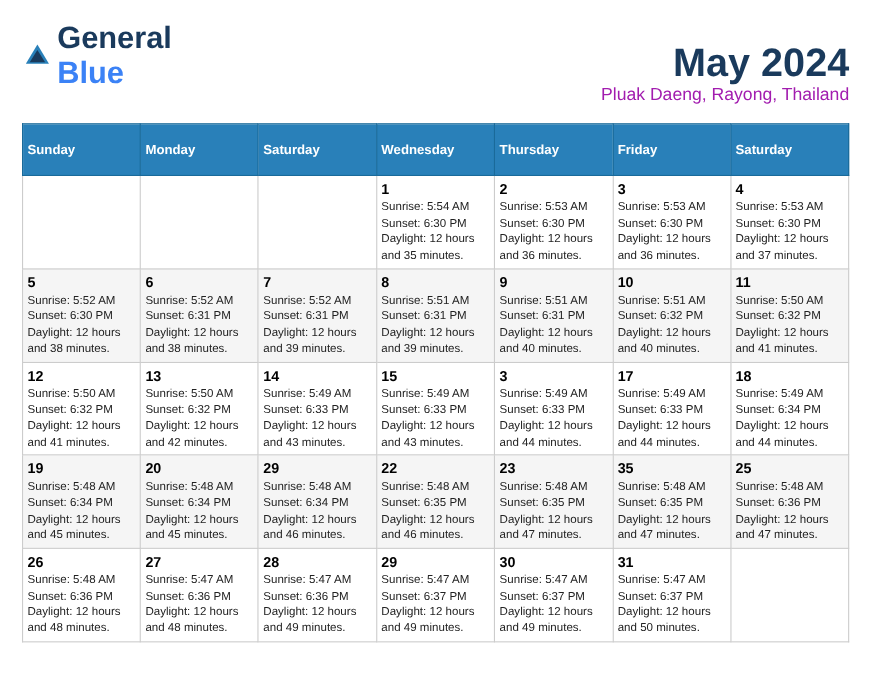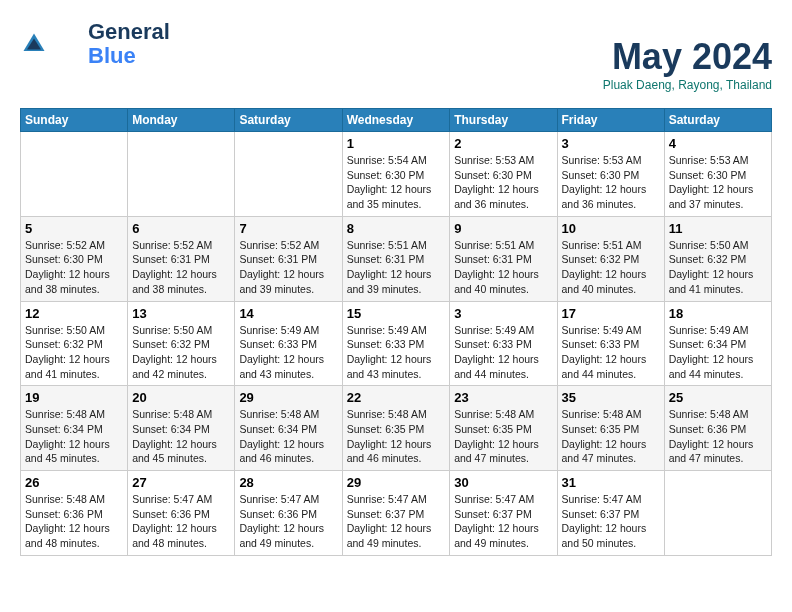--- a/index.html
+++ b/index.html
@@ -14,53 +14,52 @@
       display: flex;
       justify-content: space-between;
       align-items: flex-start;
       margin-bottom: 16px;
     }
     .logo {
       display: flex;
       align-items: center;
     }
     .logo-text {
-      font-size: 22px;
+      font-size: 28px;
       font-weight: bold;
       color: #1a3a5c;
       line-height: 1.1;
-      margin-left: 36px;
     }
     .logo-icon {
       width: 28px;
       height: 28px;
       margin-right: 4px;
     }
     .title-block {
       text-align: right;
       margin-top: 16px;
     }
     .main-title {
       font-size: 36px;
       font-weight: bold;
       color: #1a3a5c;
     }
     .subtitle {
-      font-size: 12px;
-      color: #0f766e;
+      font-size: 16px;
+      color: #a21caf;
     }
     .calendar {
       width: 100%;
       border-collapse: collapse;
       font-size: 11px;
     }
     .calendar th {
       background: #2980b9;
       color: #fff;
-      padding: 4px 4px;
+      padding: 16px 4px;
       text-align: left;
       font-size: 12px;
       border: 1px solid #1a6a9a;
     }
     .calendar td {
       border: 1px solid #ccc;
       vertical-align: top;
       padding: 4px;
       width: 108px;
       min-height: 80px;

